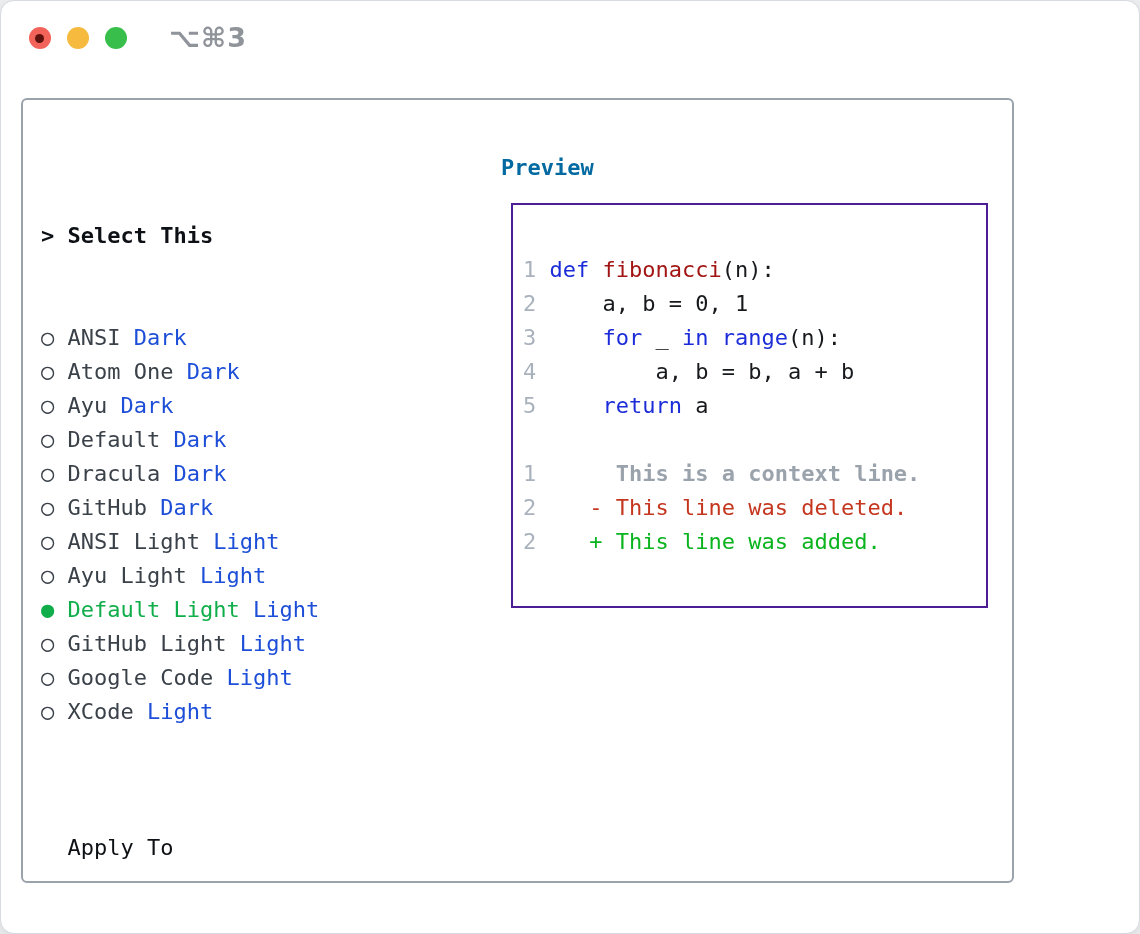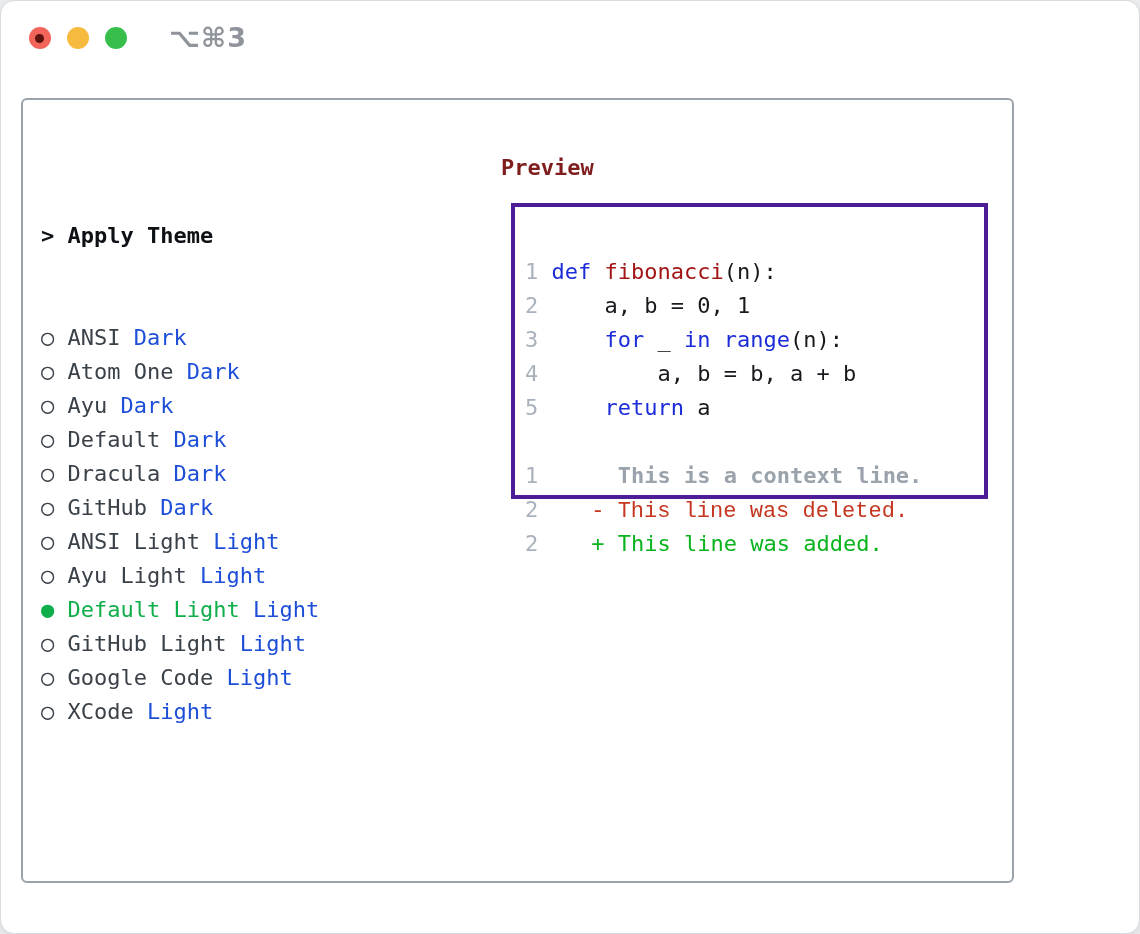--- a/index.html
+++ b/index.html
@@ -38,56 +38,57 @@
   .line{height:34px;}
   .hdr{font-weight:bold;color:#0d1014;}
   .tag{color:#1d4ed8;}
   .item .bullet{color:#3a4149;}
   .item .name{color:#3a4149;margin-top:27px;}
   .item.selected .bullet,.item.selected .name{color:var(--accent-green,#0fae4a);}
   .apply-hdr{margin-top:34px;text-indent:2ch;color:#0d1014;}
   
   .preview-hdr{
     position:absolute;left:478px;top:51px;height:34px;
-    font-size:22px;line-height:34px;font-weight:bold;color:#7f1d1d;
+    font-size:22px;line-height:34px;font-weight:bold;color:#0369a1;
   }
   .preview-box{
-    position:absolute;left:488px;top:103px;width:477px;height:296px;
-    border:4px solid #4c1d95;background:#fff;box-sizing:border-box;
+    position:absolute;left:488px;top:103px;width:477px;height:405px;
+    border:2px solid #4c1d95;background:#fff;box-sizing:border-box;
   }
   .preview-code{
     position:absolute;left:10px;top:48px;
     font-size:22px;line-height:34px;white-space:pre;color:#17191d;
   }
   .code-line{height:34px;}
   .num{color:#a9b2bc;}
   .plain{color:#17191d;}
   .kw{color:var(--keyword-blue,#1b2cd8);}
   .fn{color:var(--function-red,#a31515);}
   .ctx{color:#9aa2ac;font-weight:bold;}
-  .del{color:var(--deleted-red,#c5361f);font-family:Liberation Mono, monospace;}
+  .del{color:var(--deleted-red,#c5361f);}
   .add{color:var(--added-green,#0ab41e);}
 </style>
 </head>
 <body>
 
 <div class="window">
 
   <div>
     <span class="light light-red"></span>
     <span class="light light-yellow"></span>
     <span class="light light-green"></span>
     <span class="win-title">⌥⌘3</span>
   </div>
 
   <div class="panel">
 
     <div class="left-col">
-      <div class="line hdr"><span class="prompt">&gt; </span><span>Apply Theme</span></div>
+      <div class="line hdr"><span class="prompt">&gt; </span><span>Select This</span></div>
       <div id="theme-list"><div class="line item"><span class="bullet">○ </span><span class="name">ANSI</span><span class="tag"> Dark</span></div><div class="line item"><span class="bullet">○ </span><span class="name">Atom One</span><span class="tag"> Dark</span></div><div class="line item"><span class="bullet">○ </span><span class="name">Ayu</span><span class="tag"> Dark</span></div><div class="line item"><span class="bullet">○ </span><span class="name">Default</span><span class="tag"> Dark</span></div><div class="line item"><span class="bullet">○ </span><span class="name">Dracula</span><span class="tag"> Dark</span></div><div class="line item"><span class="bullet">○ </span><span class="name">GitHub</span><span class="tag"> Dark</span></div><div class="line item"><span class="bullet">○ </span><span class="name">ANSI Light</span><span class="tag"> Light</span></div><div class="line item"><span class="bullet">○ </span><span class="name">Ayu Light</span><span class="tag"> Light</span></div><div class="line item selected"><span class="bullet">● </span><span class="name">Default Light</span><span class="tag"> Light</span></div><div class="line item"><span class="bullet">○ </span><span class="name">GitHub Light</span><span class="tag"> Light</span></div><div class="line item"><span class="bullet">○ </span><span class="name">Google Code</span><span class="tag"> Light</span></div><div class="line item"><span class="bullet">○ </span><span class="name">XCode</span><span class="tag"> Light</span></div></div>
+      <div class="line apply-hdr">Apply To</div>
       <div id="apply-list"><div class="line item selected"></div></div>
       
     </div>
 
     <div class="preview-hdr">Preview</div>
 
     <div class="preview-box">
       <div class="preview-code" id="preview-lines"><div class="code-line"><span class="num">1</span><span class="plain"> </span><span class="kw">def</span><span class="plain"> </span><span class="fn">fibonacci</span><span class="plain">(n):</span></div><div class="code-line"><span class="num">2</span><span class="plain"> </span><span class="plain">    a, b = 0, 1</span></div><div class="code-line"><span class="num">3</span><span class="plain"> </span><span class="plain">    </span><span class="kw">for</span><span class="plain"> _ </span><span class="kw">in</span><span class="plain"> </span><span class="kw">range</span><span class="plain">(n):</span></div><div class="code-line"><span class="num">4</span><span class="plain"> </span><span class="plain">        a, b = b, a + b</span></div><div class="code-line"><span class="num">5</span><span class="plain"> </span><span class="plain">    </span><span class="kw">return</span><span class="plain"> a</span></div><div class="code-line"><span class="num"></span></div><div class="code-line"><span class="num">1</span><span class="plain"> </span><span class="ctx">     This is a context line.</span></div><div class="code-line"><span class="num">2</span><span class="plain"> </span><span class="plain">   </span><span class="del">- This line was deleted.</span></div><div class="code-line"><span class="num">2</span><span class="plain"> </span><span class="plain">   </span><span class="add">+ This line was added.</span></div></div>
     </div>
 

